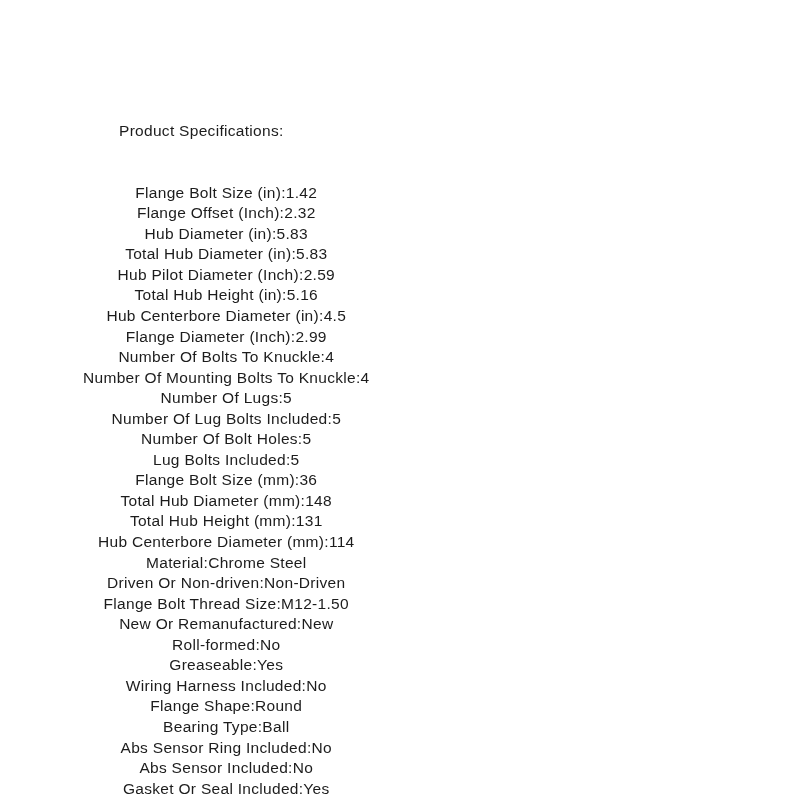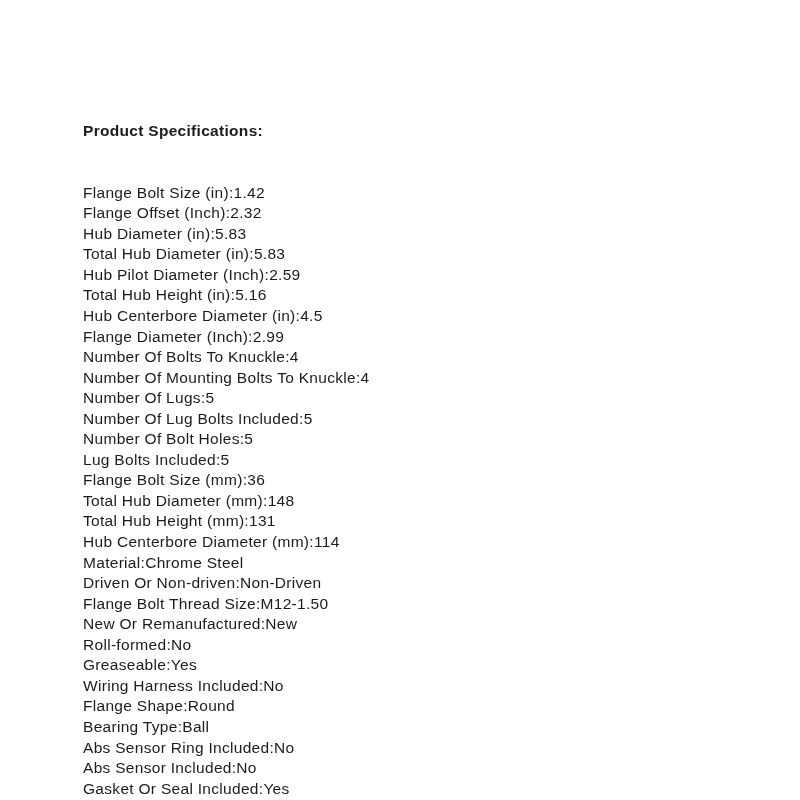--- a/index.html
+++ b/index.html
@@ -16,24 +16,26 @@
   .spec-block {
     position: absolute;
     left: 83px;
     top: 80px;
     font-size: 15.5px;
     line-height: 20.55px;
     letter-spacing: 0.3px;
     white-space: pre;
   }
   .spec-heading {
-    font-weight: 700;
+    font-weight: 400;
+    margin-left: 36px;
   }
   .spec-line {
     font-weight: 400;
+    text-align: center;
   }
 </style>
 </head>
 <body style="background-color: rgb(255, 255, 255);">
 
 <main>
   <section class="spec-block" style="color: rgb(28, 28, 28);">
     <div class="spec-heading">Product Specifications:</div>
     <div><div class="spec-line"><span>Flange Bolt Size (in)</span><span>:</span><span>1.42</span></div><div class="spec-line"><span>Flange Offset (Inch)</span><span>:</span><span>2.32</span></div><div class="spec-line"><span>Hub Diameter (in)</span><span>:</span><span>5.83</span></div><div class="spec-line"><span>Total Hub Diameter (in)</span><span>:</span><span>5.83</span></div><div class="spec-line"><span>Hub Pilot Diameter (Inch)</span><span>:</span><span>2.59</span></div><div class="spec-line"><span>Total Hub Height (in)</span><span>:</span><span>5.16</span></div><div class="spec-line"><span>Hub Centerbore Diameter (in)</span><span>:</span><span>4.5</span></div><div class="spec-line"><span>Flange Diameter (Inch)</span><span>:</span><span>2.99</span></div><div class="spec-line"><span>Number Of Bolts To Knuckle</span><span>:</span><span>4</span></div><div class="spec-line"><span>Number Of Mounting Bolts To Knuckle</span><span>:</span><span>4</span></div><div class="spec-line"><span>Number Of Lugs</span><span>:</span><span>5</span></div><div class="spec-line"><span>Number Of Lug Bolts Included</span><span>:</span><span>5</span></div><div class="spec-line"><span>Number Of Bolt Holes</span><span>:</span><span>5</span></div><div class="spec-line"><span>Lug Bolts Included</span><span>:</span><span>5</span></div><div class="spec-line"><span>Flange Bolt Size (mm)</span><span>:</span><span>36</span></div><div class="spec-line"><span>Total Hub Diameter (mm)</span><span>:</span><span>148</span></div><div class="spec-line"><span>Total Hub Height (mm)</span><span>:</span><span>131</span></div><div class="spec-line"><span>Hub Centerbore Diameter (mm)</span><span>:</span><span>114</span></div><div class="spec-line"><span>Material</span><span>:</span><span>Chrome Steel</span></div><div class="spec-line"><span>Driven Or Non-driven</span><span>:</span><span>Non-Driven</span></div><div class="spec-line"><span>Flange Bolt Thread Size</span><span>:</span><span>M12-1.50</span></div><div class="spec-line"><span>New Or Remanufactured</span><span>:</span><span>New</span></div><div class="spec-line"><span>Roll-formed</span><span>:</span><span>No</span></div><div class="spec-line"><span>Greaseable</span><span>:</span><span>Yes</span></div><div class="spec-line"><span>Wiring Harness Included</span><span>:</span><span>No</span></div><div class="spec-line"><span>Flange Shape</span><span>:</span><span>Round</span></div><div class="spec-line"><span>Bearing Type</span><span>:</span><span>Ball</span></div><div class="spec-line"><span>Abs Sensor Ring Included</span><span>:</span><span>No</span></div><div class="spec-line"><span>Abs Sensor Included</span><span>:</span><span>No</span></div><div class="spec-line"><span>Gasket Or Seal Included</span><span>:</span><span>Yes</span></div></div>
   </section>

